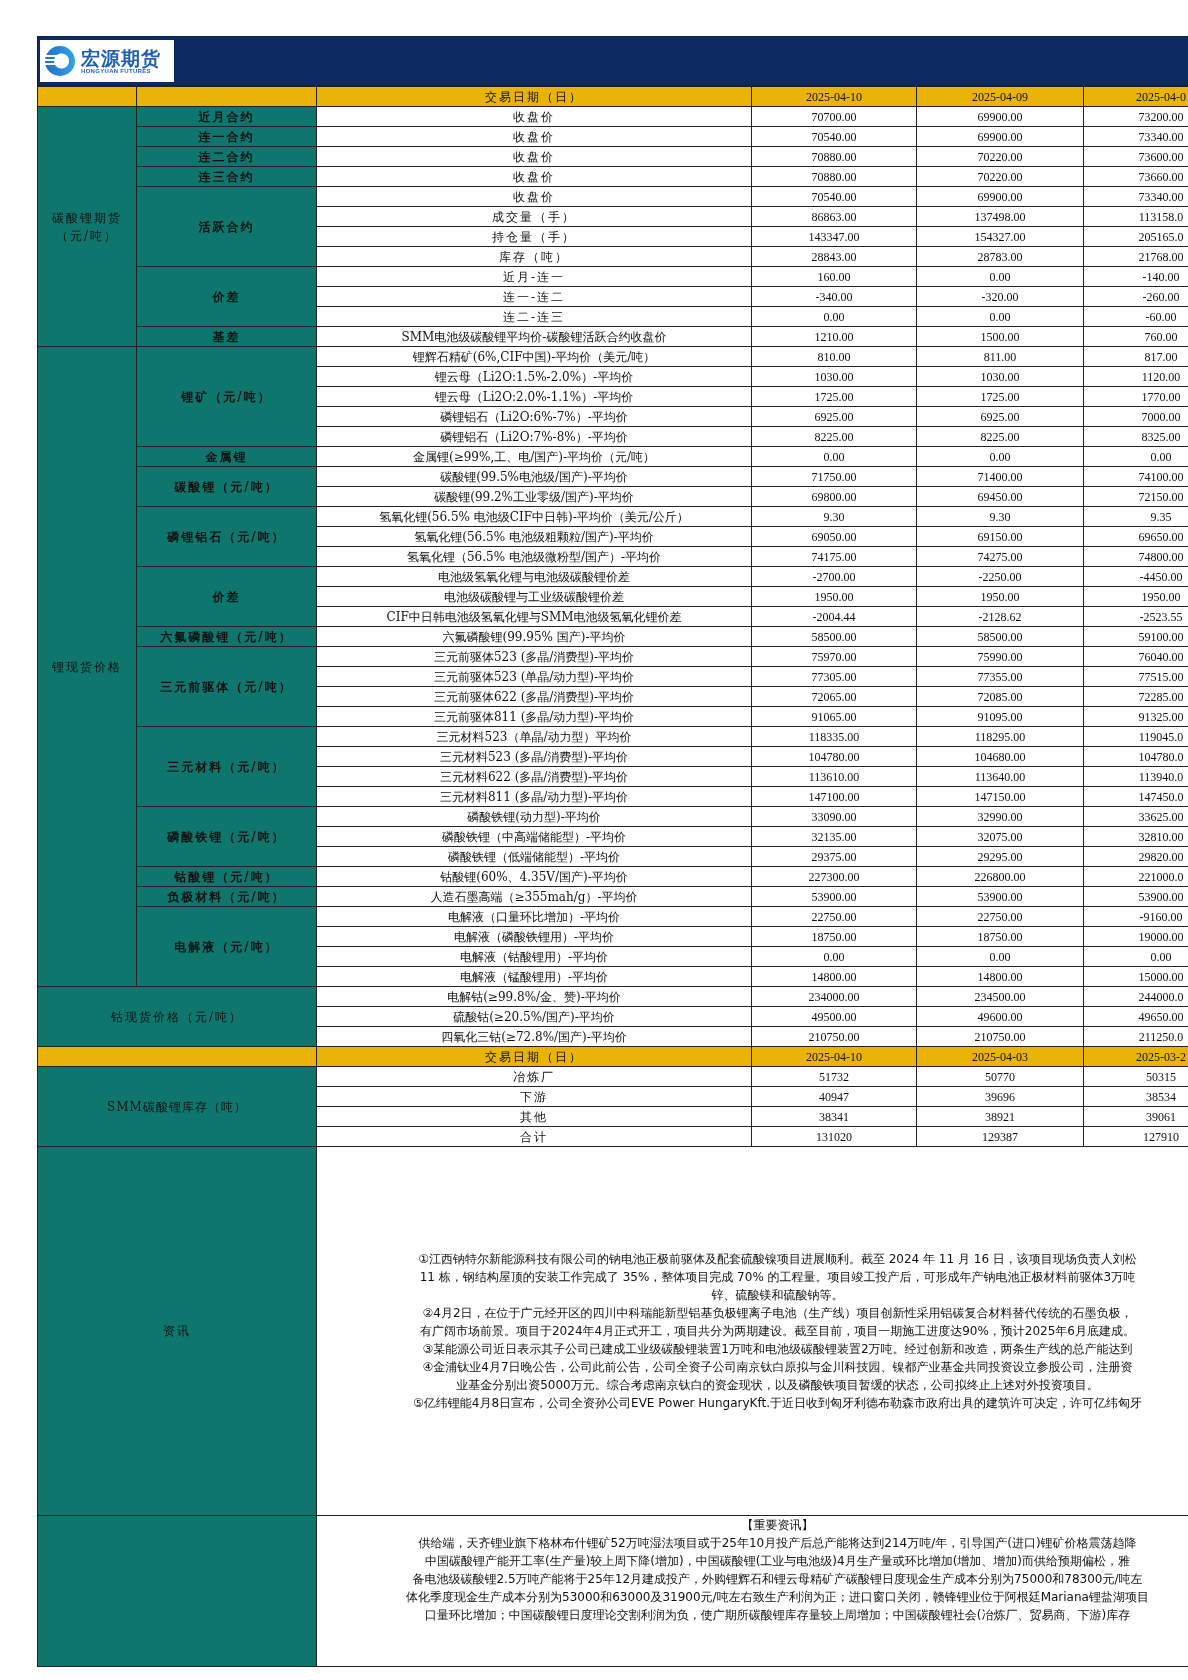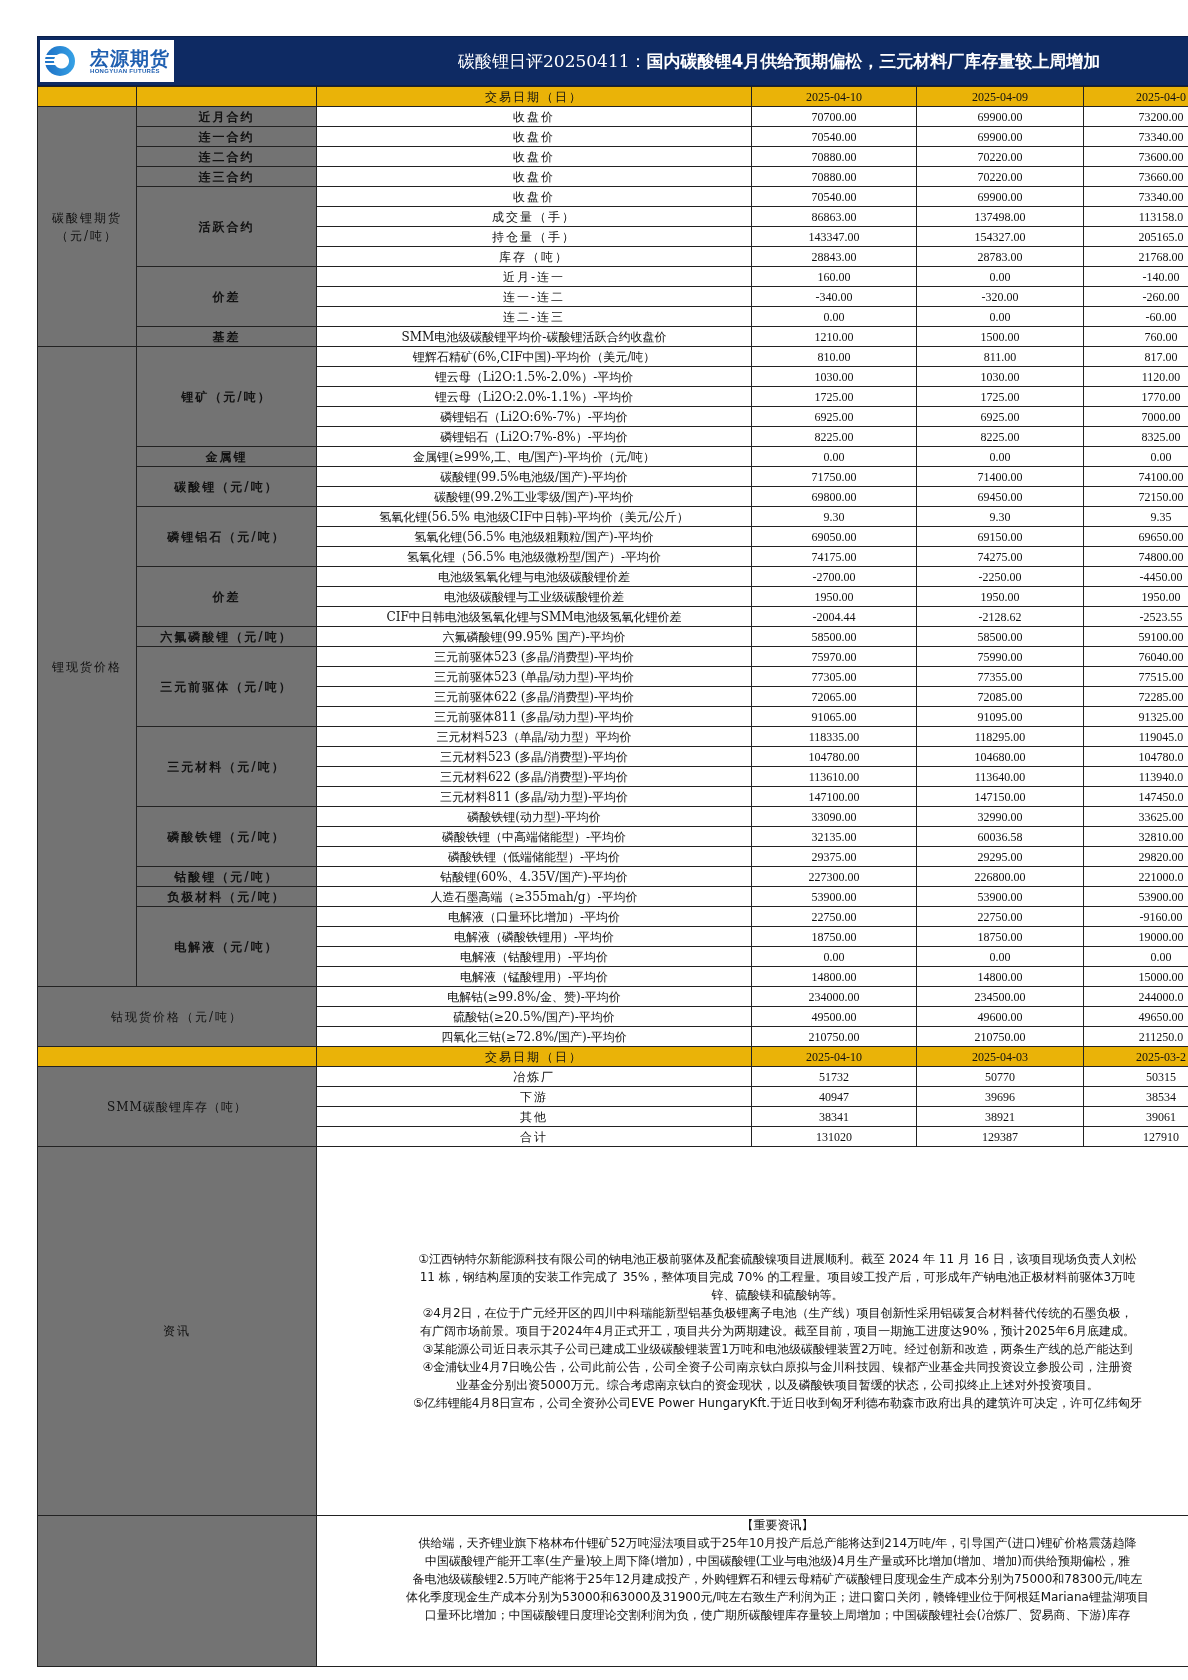--- a/index.html
+++ b/index.html
@@ -7,34 +7,34 @@
          font-family:"DejaVu Serif", "Liberation Serif", serif; color:#111; }
   .sheet { position:absolute; left:37px; top:36px; width:1200px; }
   .banner { position:relative; height:48px; background:#0e2a63; border:1px solid #0a1f4a; }
   .logo { position:absolute; left:2px; top:3px; width:134px; height:42px; background:#fff;
           display:flex; align-items:center; }
   .logo-mark { width:30px; height:30px; margin-left:5px; border-radius:50%;
                background:radial-gradient(circle at 55% 50%, #fff 0 7px, transparent 8px),
                           linear-gradient(90deg,#1d6fc4,#36a2e6); position:relative; }
   .logo-mark::after { content:""; position:absolute; left:0; top:9px; width:14px; height:12px;
                       background:repeating-linear-gradient(180deg,#fff 0 2px,transparent 2px 4px); }
-  .logo-text { margin-left:15px; display:flex; flex-direction:column; }
+  .logo-text { margin-left:6px; display:flex; flex-direction:column; }
   .logo-cn { font-family:"DejaVu Sans","Liberation Sans",sans-serif; font-weight:bold;
              font-size:19px; color:#1f5fb0; letter-spacing:1px; line-height:20px; }
   .logo-en { font-family:"Liberation Sans",sans-serif; font-weight:bold; font-size:6px; color:#1f5fb0;
              letter-spacing:0.3px; }
   .title { position:absolute; left:420px; top:0; height:48px; line-height:48px; color:#fff;
            font-size:17px; white-space:nowrap; font-weight:bold; }
   .title .lead { font-family:"DejaVu Serif",serif; font-weight:normal; }
   .title .rest { font-family:"DejaVu Sans","Liberation Sans",sans-serif; }
 
   table.grid { border-collapse:collapse; table-layout:fixed; width:1201px; }
   table.grid td { border:1px solid #222; height:19px; padding:0 3px; font-size:12px;
                   line-height:18px; white-space:nowrap; overflow:hidden; text-align:center; }
-  td.gray { background:#737373; }
+  td.gray { background:#0f766e; }
   td.cat1 { font-weight:normal; font-size:12.5px; letter-spacing:2px; }
   td.cat2 { font-weight:bold; font-size:12.5px; letter-spacing:2px; }
   td.lbl-c { text-align:center; letter-spacing:2px; font-size:11.5px; }
   td.lbl-l { text-align:left; font-size:11.5px; }
   td.num { font-family:"Liberation Serif","DejaVu Serif",serif; font-size:12.5px; }
   td.hdr { background:#eab308; }
   td.news { text-align:left; vertical-align:middle; white-space:normal; padding:0 0 0 2px;
             font-family:"DejaVu Sans","Liberation Sans",sans-serif; font-size:12px; line-height:19.5px; }
   .news-p { white-space:nowrap; }
   td.summary { text-align:left; vertical-align:top; white-space:normal; padding:18px 0 0 2px;
@@ -45,23 +45,20 @@
 
 <div class="sheet">
   <div class="banner">
     <div class="logo">
       <div class="logo-mark"></div>
       <div class="logo-text">
         <span class="logo-cn">宏源期货</span>
         <span class="logo-en">HONGYUAN FUTURES</span>
       </div>
     </div>
-    <div class="title">
-      <span class="lead">碳酸锂日评20250411：</span><span class="rest">国内碳酸锂4月供给预期偏松，三元材料厂库存量较上周增加</span>
-    </div>
   </div>
 
   <table class="grid" id="grid">
     <colgroup>
       <col style="width:99px">
         <col style="width:180px">
         <col style="width:435px">
       <col style="width:165px">
         <col style="width:167px">
         <col style="width:155px">
@@ -305,21 +302,21 @@
         <tr>
           <td class="gray cat2" rowspan="3">磷酸铁锂（元/吨）</td>
           <td class="lbl-l">磷酸铁锂(动力型)-平均价</td>
           <td class="num">33090.00</td>
           <td class="num">32990.00</td>
           <td class="num">33625.00</td>
         </tr>
         <tr>
           <td class="lbl-l">磷酸铁锂（中高端储能型）-平均价</td>
           <td class="num">32135.00</td>
-          <td class="num">60036.58</td>
+          <td class="num">32075.00</td>
           <td class="num">32810.00</td>
         </tr>
         <tr>
           <td class="lbl-l">磷酸铁锂（低端储能型）-平均价</td>
           <td class="num">29375.00</td>
           <td class="num">29295.00</td>
           <td class="num">29820.00</td>
         </tr>
         <tr>
           <td class="gray cat2" rowspan="1">钴酸锂（元/吨）</td>

